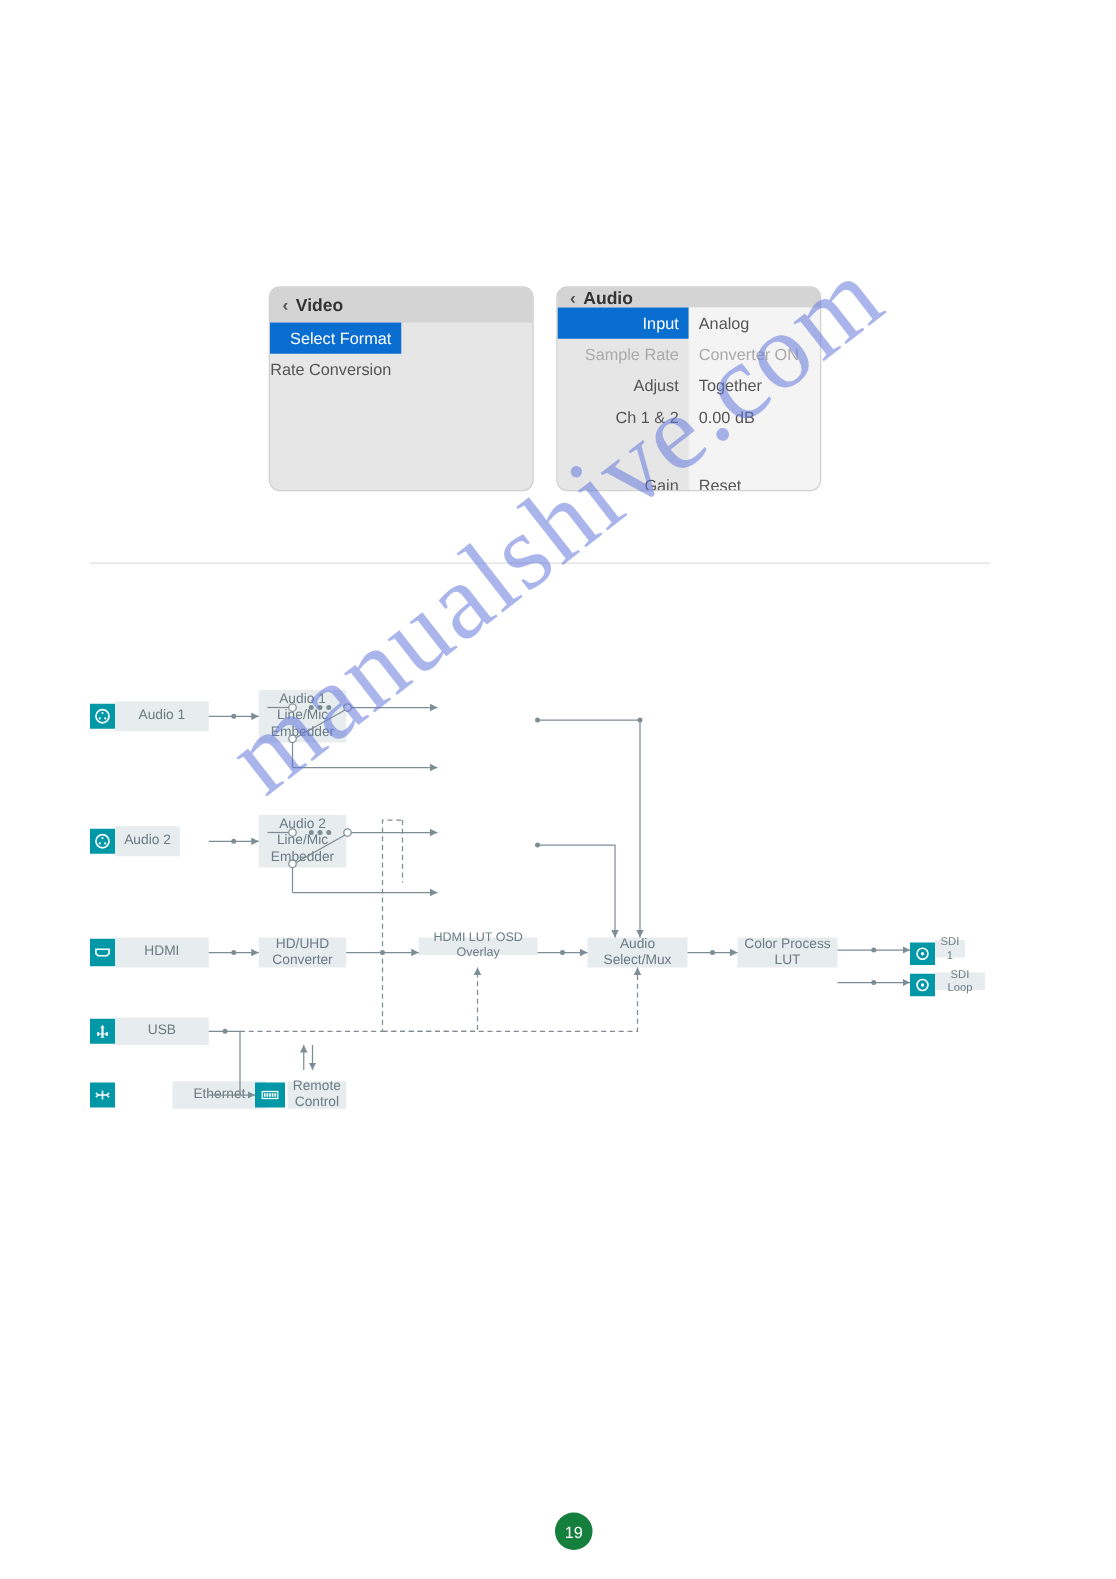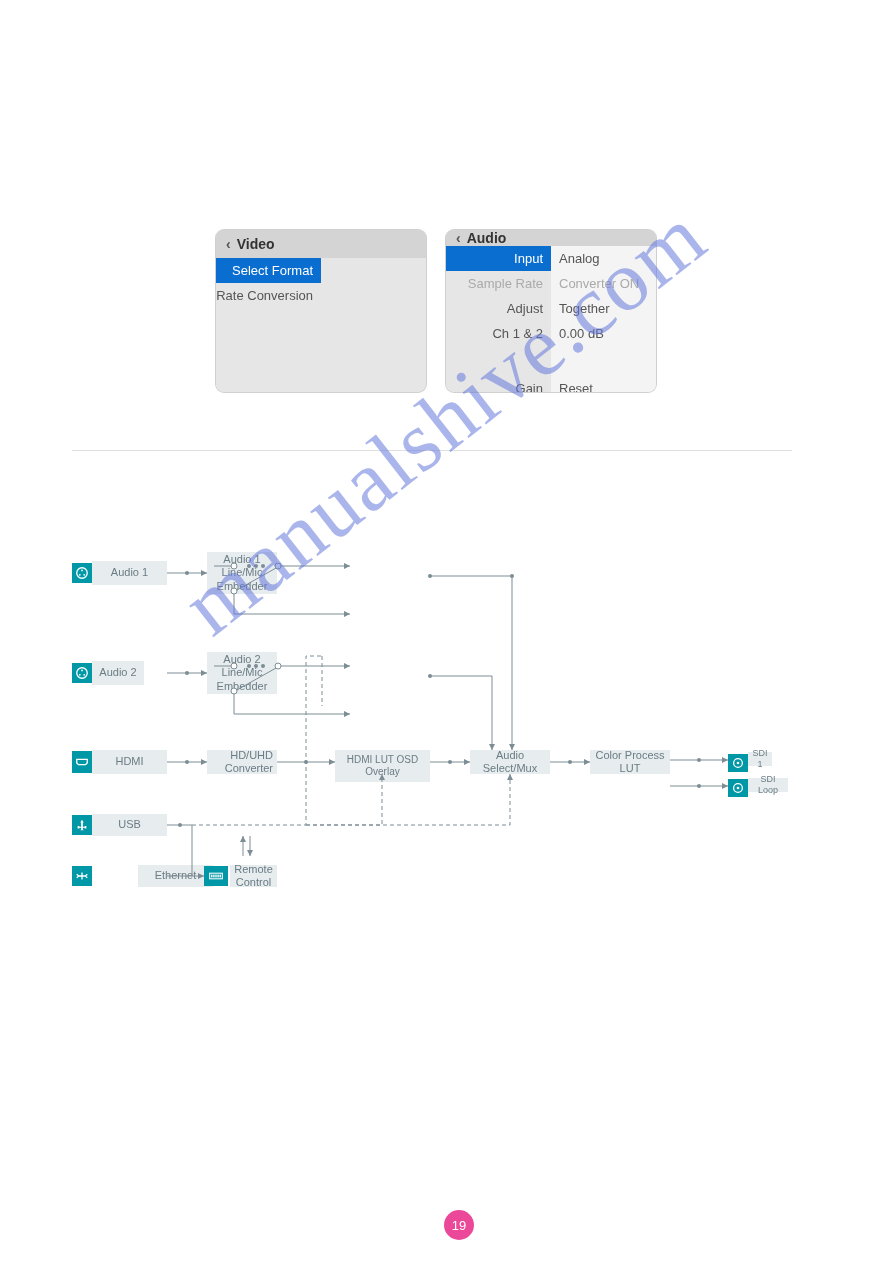--- a/index.html
+++ b/index.html
@@ -121,21 +121,21 @@
   }
 
   
   .pagenum {
     position: absolute;
     left: 444px;
     top: 1210px;
     width: 30px;
     height: 30px;
     border-radius: 50%;
-    background: #ec4899;
+    background: #15803d;
     color: #fff;
     font-size: 13px;
     display: flex;
     align-items: center;
     justify-content: center;
   }
 
   
   .watermark {
     position: absolute;
@@ -247,22 +247,22 @@
   </div>
 
   <div class="dbox" style="top:25px;left:20px;width:75px;height:24px;">Audio 1</div>
   <div class="dbox" style="top:125px;left:20px;width:52px;height:24px;">Audio 2</div>
   <div class="dbox" style="top:214px;left:20px;width:75px;height:24px;">HDMI</div>
   <div class="dbox" style="top:278px;left:20px;width:75px;height:22px;">USB</div>
   <div class="dbox" style="top:329px;left:20px;width:75px;height:22px;margin-left:46px;">Ethernet</div>
 
   <div class="dbox" style="top:16px;left:135px;width:70px;height:42px;">Audio 1 Line/Mic Embedder</div>
   <div class="dbox" style="top:116px;left:135px;width:70px;height:42px;">Audio 2 Line/Mic Embedder</div>
-  <div class="dbox" style="top:214px;left:135px;width:70px;height:24px;text-align:right;">HD/UHD Converter</div>
-  <div class="dbox" style="top:214px;left:263px;width:95px;height:32px;font-size:10px;">HDMI LUT OSD Overlay</div>
+  <div class="dbox" style="top:214px;left:135px;width:70px;height:24px;">HD/UHD Converter</div>
+  <div class="dbox" style="top:214px;left:263px;width:95px;height:14px;font-size:10px;">HDMI LUT OSD Overlay</div>
   <div class="dbox" style="top:214px;left:398px;width:80px;height:24px;">Audio Select/Mux</div>
   <div class="dbox" style="top:214px;left:518px;width:80px;height:24px;">Color Process LUT</div>
   <div class="dbox" style="top:329px;left:158px;width:47px;height:22px;">Remote Control</div>
   <div class="dbox" style="top:216px;left:676px;width:24px;height:14px;font-size:9px;">SDI 1</div>
   <div class="dbox" style="top:242px;left:676px;width:40px;height:14px;font-size:9px;">SDI Loop</div>
 
   <div class="dconn" style="top:330px;left:132px;height:20px;width:24px;">
     <svg viewBox="0 0 20 14">
         <rect class="white" x="1" y="3" width="18" height="8"></rect>
         <rect class="whitefill" x="3" y="5" width="2" height="4"></rect>

